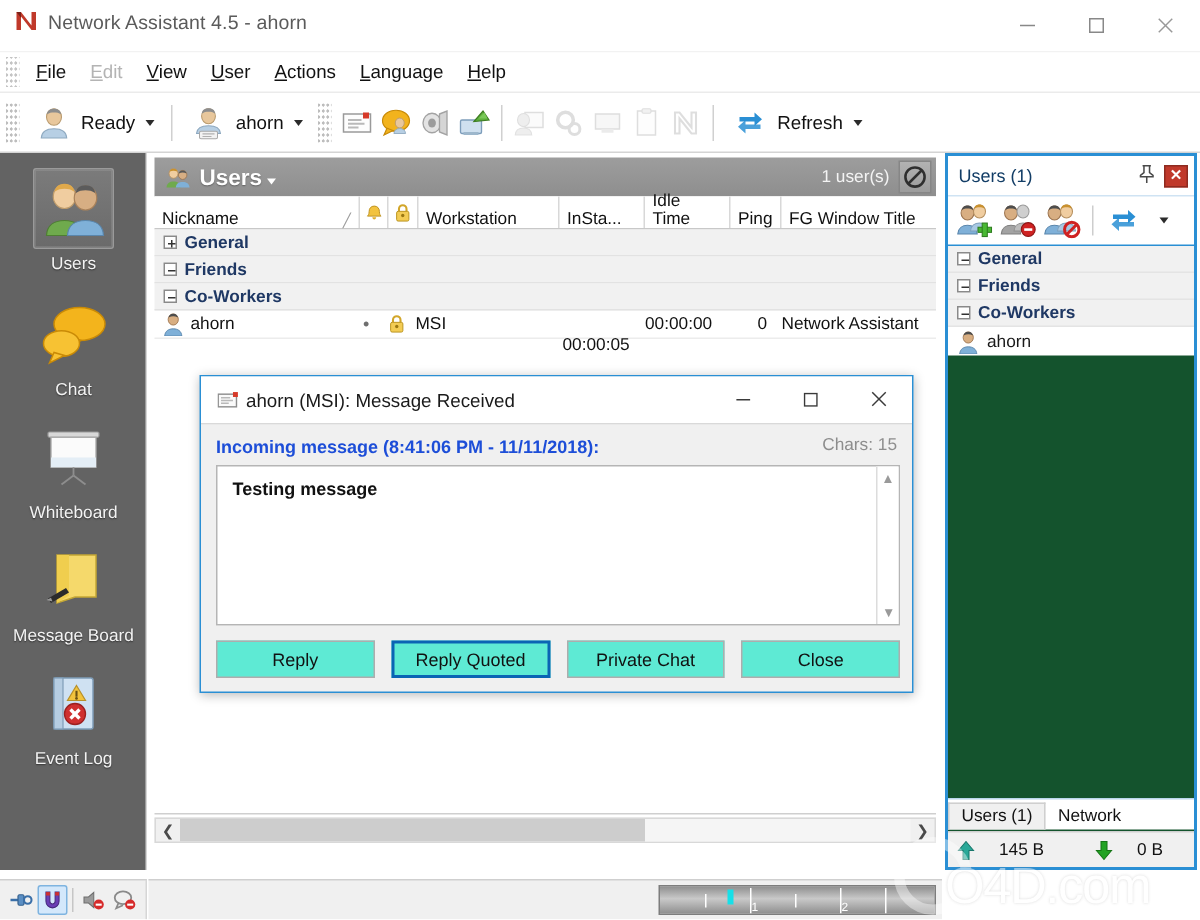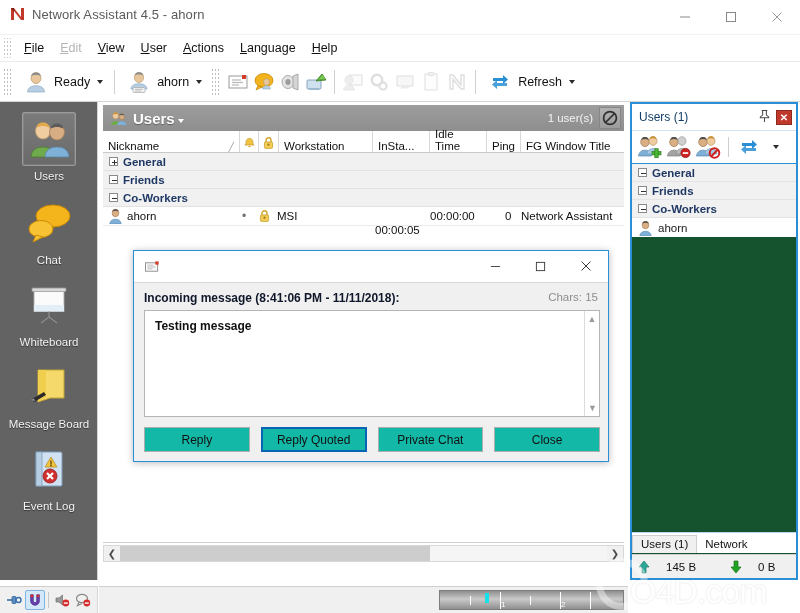--- a/index.html
+++ b/index.html
@@ -162,30 +162,30 @@
   .dialog{
     position:absolute; left:133px; top:250px; width:476px; height:212px;
     background:#f0f0f0; border:1px solid #2a8fd4; box-shadow:0 1px 7px rgba(0,0,0,.28);
   }
   .dlg-title{ height:32px; background:#fff; display:flex; align-items:center; padding-left:10px; border-bottom:1px solid #d9d9d9;}
   .dlg-ico{ width:16px; height:14px; margin-right:4px; display:flex;align-items:center;justify-content:center;}
   .dlg-ttext{ font-size:12.5px; color:#1a1a1a; }
   .dlg-wb{ margin-left:auto; display:flex; height:32px; }
   .dlg-b{ width:45px; height:31px; display:flex;align-items:center;justify-content:center;}
   .dlg-body{ position:relative; height:179px; }
-  .dlg-lbl{ position:absolute; left:10px; top:8px; font-size:12px; font-weight:bold; color:#0f172a; }
+  .dlg-lbl{ position:absolute; left:10px; top:8px; font-size:12px; font-weight:bold; color:#1d4ed8; }
   .dlg-chars{ position:absolute; right:10px; top:8px; font-size:11.5px; color:#8d8d8d; }
   .dlg-text{ position:absolute; left:10px; top:27px; width:456px; height:107px;
              background:#fff; border:1px solid #b5b5b5; }
   .dlg-msg{ position:absolute; left:10px; top:8px; font-size:12px; font-weight:bold; color:#111; }
   .dlg-vs{ position:absolute; right:0; top:0; width:15px; height:105px; background:#fff; border-left:1px solid #dcdcdc;}
   .dlg-vs .ar{ height:16px; display:flex; align-items:center; justify-content:center; color:#9a9a9a; font-size:9px;}
   .dlg-vs .ar.bot{ position:absolute; bottom:0; width:15px; }
   .dlg-btns{ position:absolute; left:10px; top:144px; width:456px; display:flex; gap:11px; }
-  .dbtn{ width:106px; height:25px; background:#14b8a6; border:1px solid #adadad;
+  .dbtn{ width:106px; height:25px; background:#5eead4; border:1px solid #adadad;
          font-size:12px; color:#111; display:flex; align-items:center; justify-content:center; }
   .dbtn.default{ border:2px solid #0a64b4; }
 
   
   .wm{ position:absolute; left:602px; top:560px; width:198px; height:53px; pointer-events:none;
        opacity:.55; }
   .wm .wmtxt{ position:absolute; left:28px; top:12px; font-size:34px; color:#ffffff;
               font-family:"Liberation Sans",sans-serif; letter-spacing:-1px; opacity:.9;
               text-shadow:0 0 2px rgba(120,120,120,.55); }
   .wm .wmc{ position:absolute; left:-6px; top:-2px; width:52px; height:52px;
@@ -698,20 +698,21 @@
     <div class="dlg-title">
       <span class="dlg-ico">
         <svg width="15" height="12" viewBox="0 0 16 12">
           <rect x="0.5" y="1.5" width="13" height="9" fill="#fafafa" stroke="#8d8d8d" stroke-width="1"></rect>
           <line x1="2.5" y1="4" x2="9" y2="4" stroke="#b9b9b9" stroke-width="1"></line>
           <line x1="2.5" y1="6" x2="11" y2="6" stroke="#b9b9b9" stroke-width="1"></line>
           <line x1="2.5" y1="8" x2="8" y2="8" stroke="#b9b9b9" stroke-width="1"></line>
           <rect x="11" y="0" width="3.5" height="3.5" fill="#d63a2a"></rect>
         </svg>
       </span>
+      <span class="dlg-ttext">ahorn (MSI): Message Received</span>
       <span class="dlg-wb">
         <span class="dlg-b">
           <svg width="11" height="11" viewBox="0 0 12 12">
               <line x1="1" y1="6" x2="11" y2="6" stroke="#3a3a3a" stroke-width="1"></line>
             </svg>
         </span>
         <span class="dlg-b">
           <svg width="11" height="11" viewBox="0 0 12 12">
               <rect x="1.5" y="1.5" width="9" height="9" fill="none" stroke="#3a3a3a" stroke-width="1"></rect>
             </svg>

